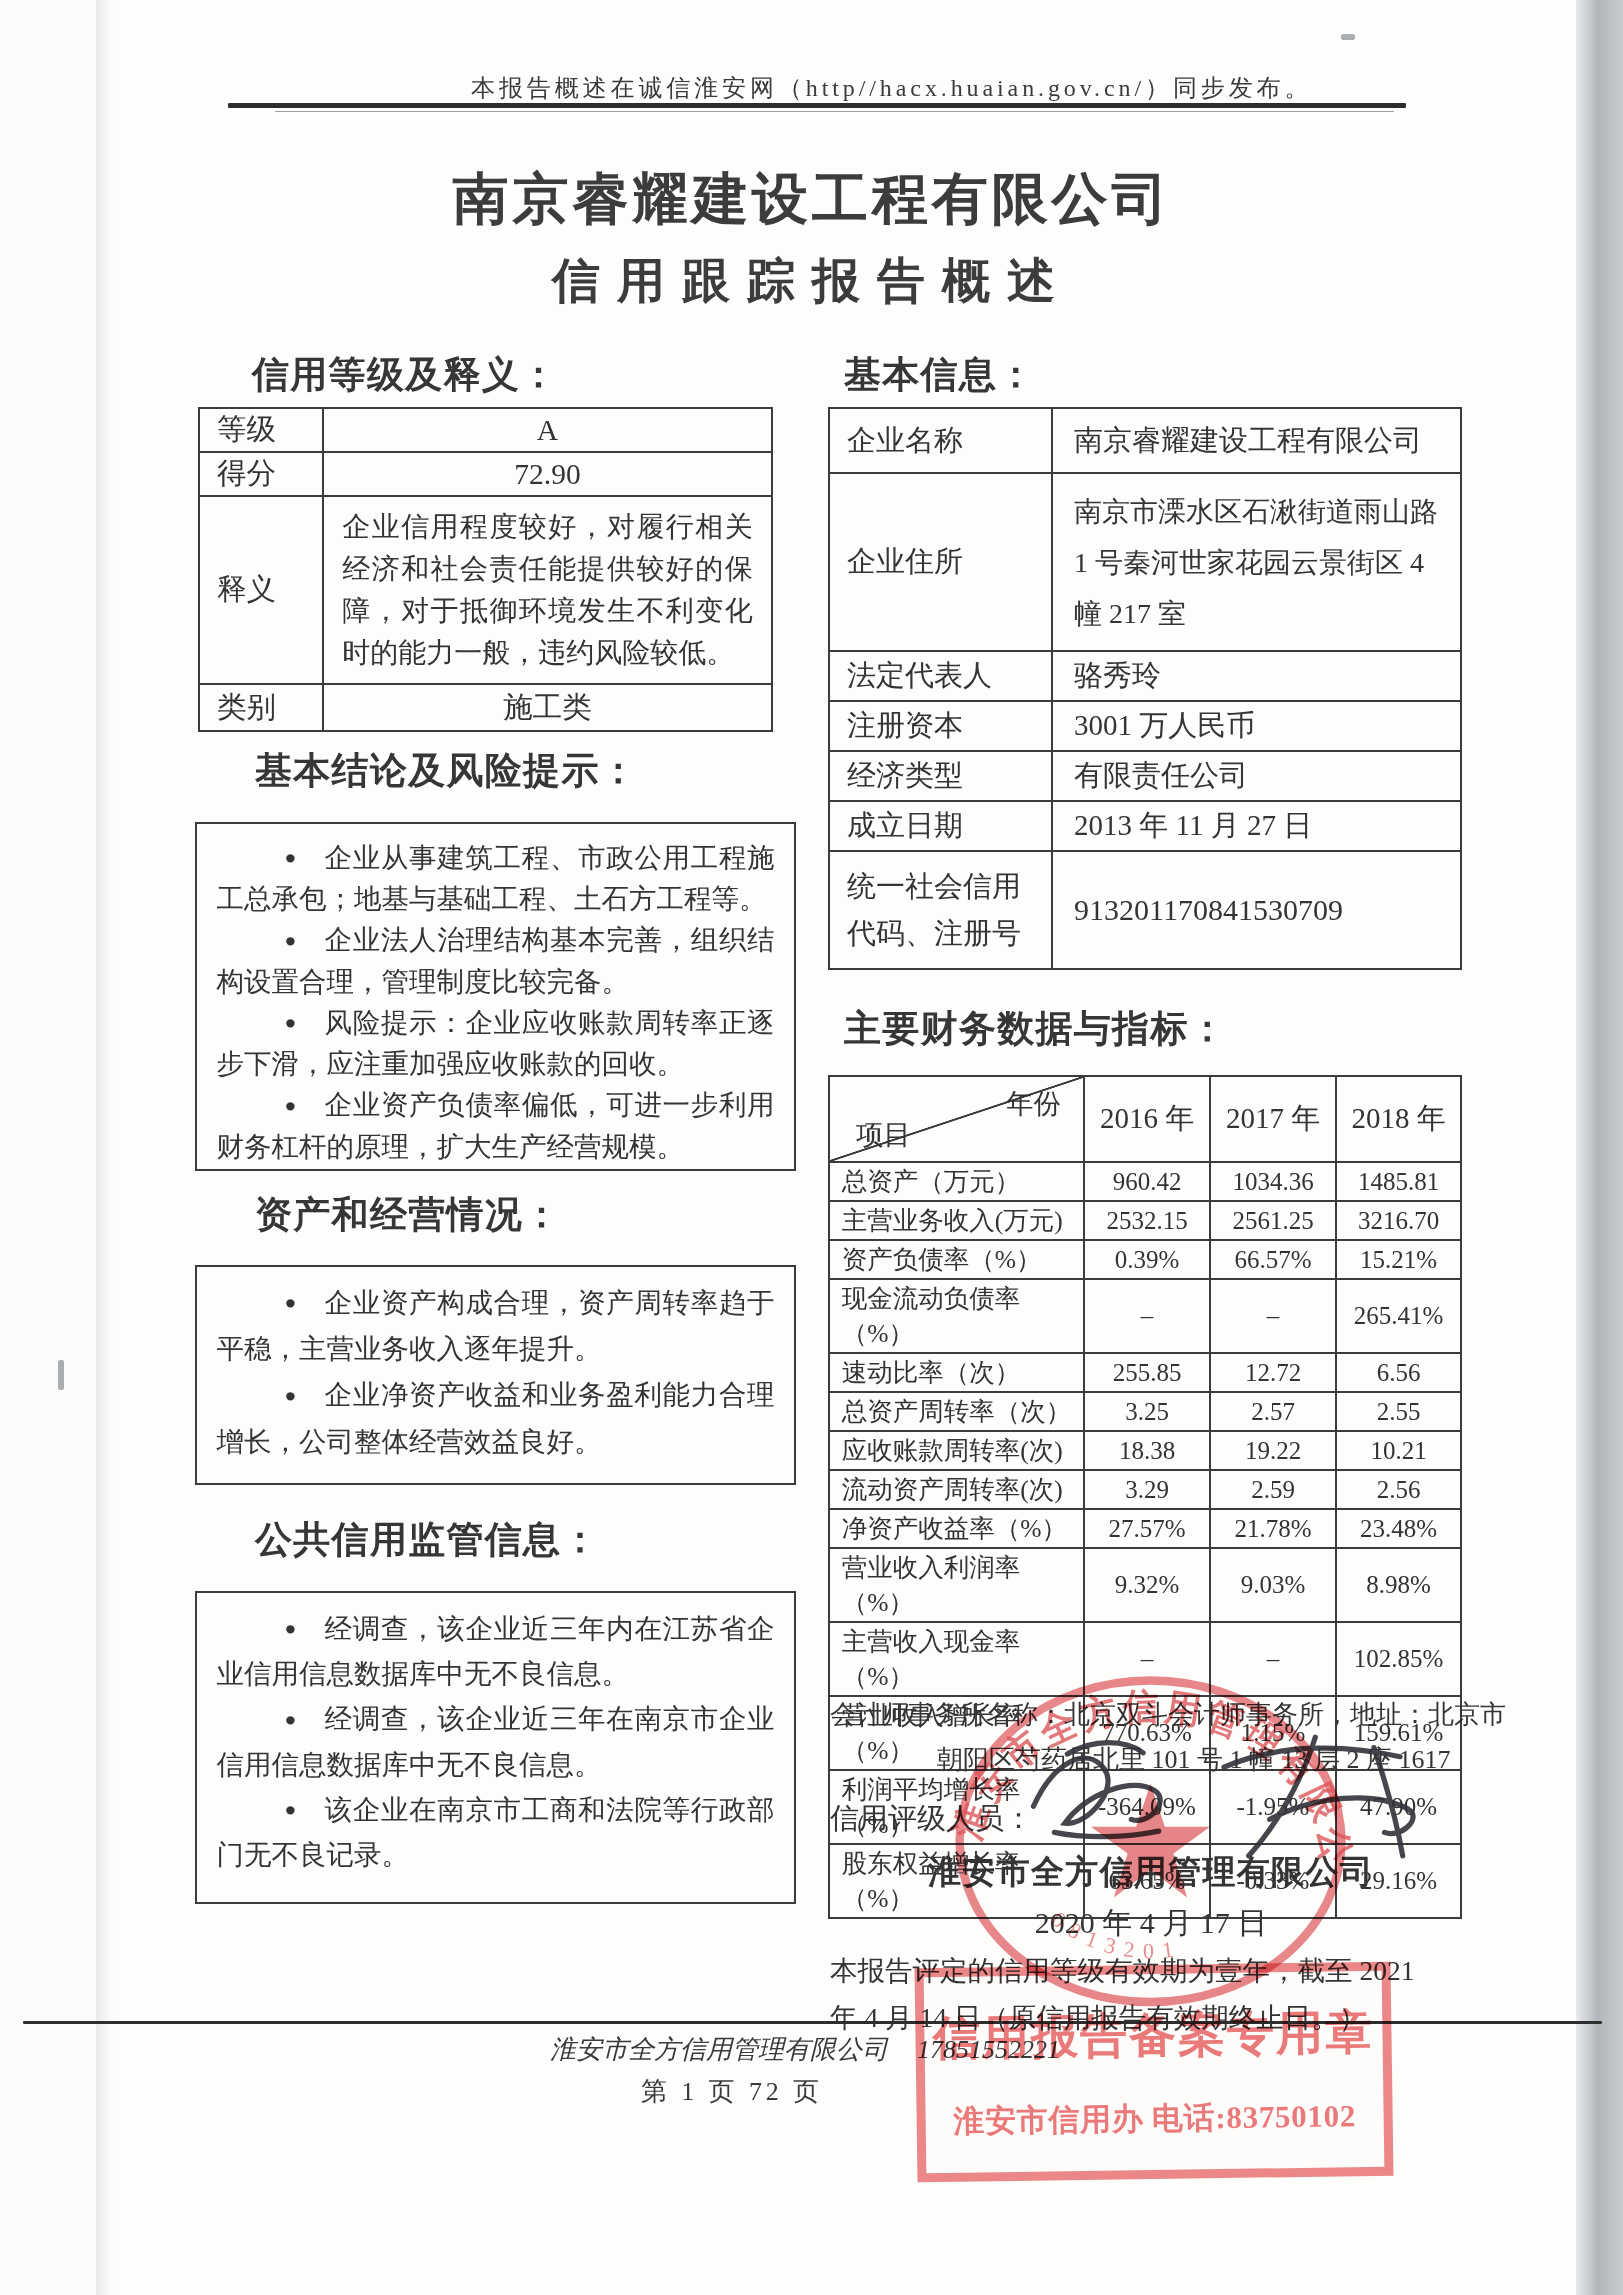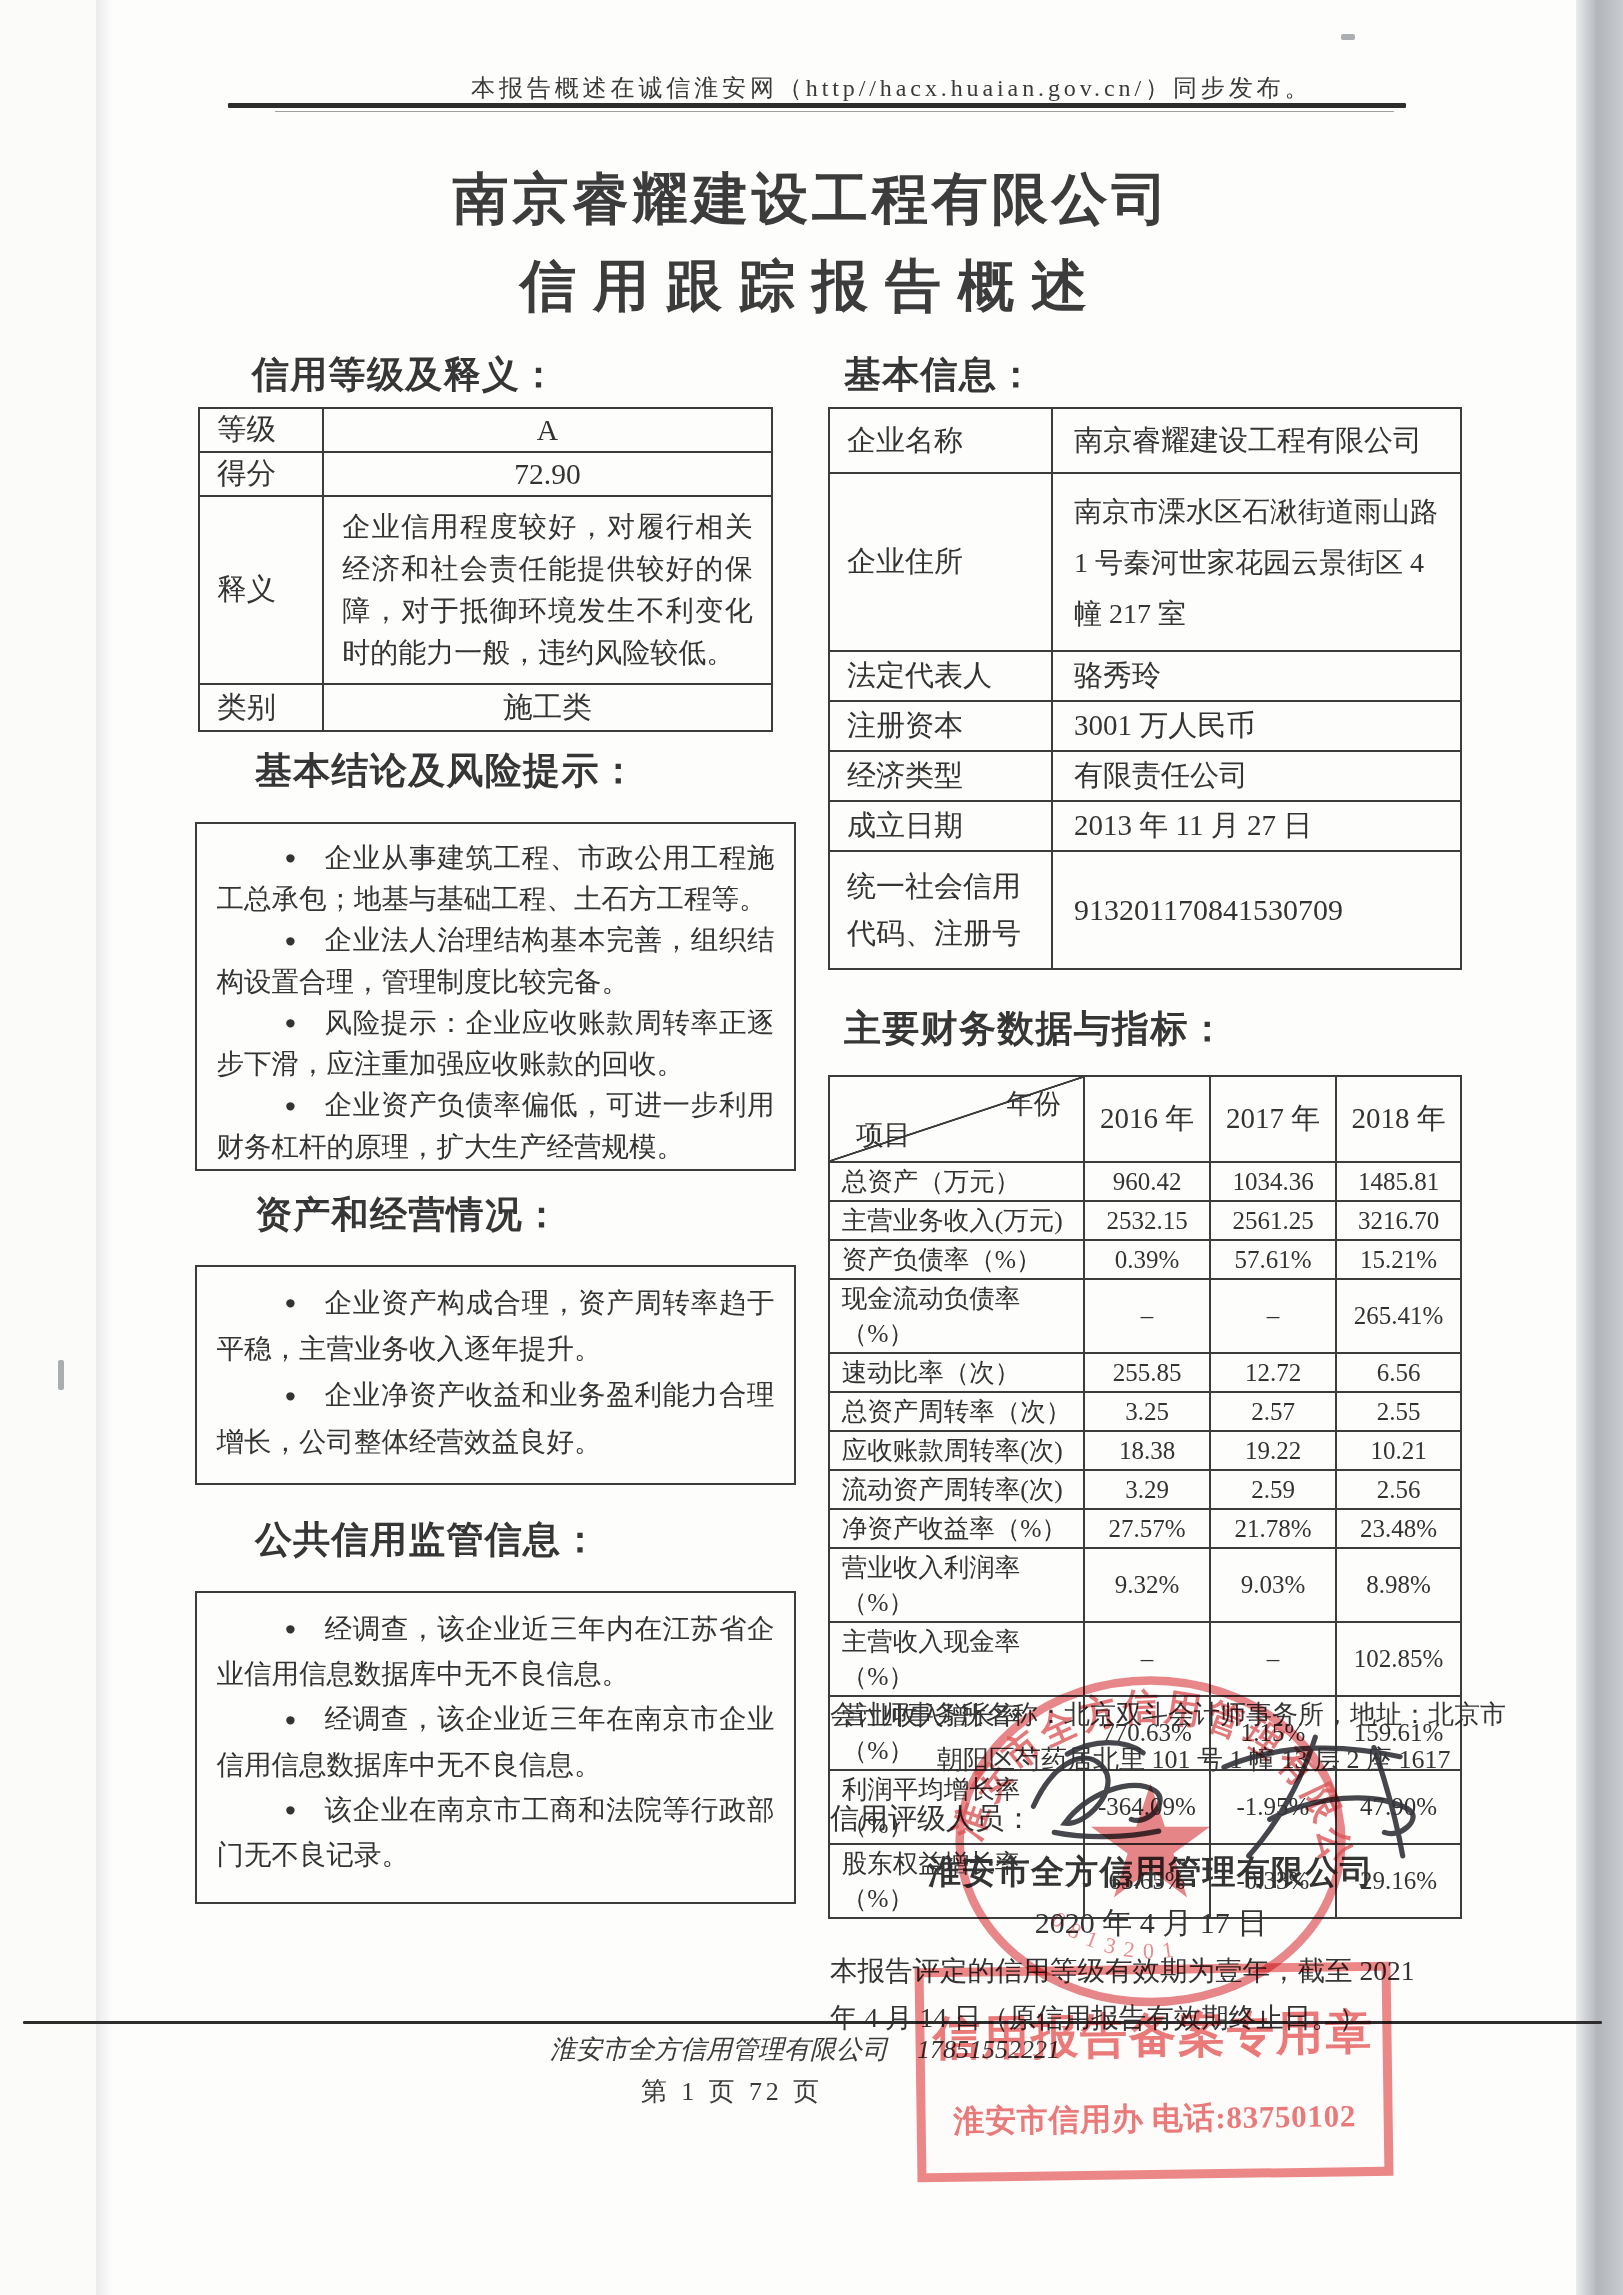--- a/index.html
+++ b/index.html
@@ -13,21 +13,21 @@
     background:linear-gradient(to right,rgba(210,212,216,.45),rgba(255,255,255,0));}
   .left-margin{position:absolute;top:0;left:0;width:96px;height:2295px;background:#fbfbfa;}
   .speck{position:absolute;background:#6a6f75;border-radius:2px;opacity:.55;}
 
   .rule{position:absolute;background:#2d2d2d;border-radius:1.3px;}
 
   .hdr-note{position:absolute;left:471px;top:72px;font-size:24px;letter-spacing:3.9px;color:#3a3a3a;}
   .title1{position:absolute;left:0;top:162px;width:1624px;text-align:center;
     font-size:56px;font-weight:600;letter-spacing:3.9px;color:#3c3c3c;}
   .title2{position:absolute;left:0;top:249px;width:1624px;text-align:center;
-    font-size:56px;font-weight:600;letter-spacing:17px;color:#3c3c3c;}
+    font-size:48px;font-weight:600;letter-spacing:17px;color:#3c3c3c;}
 
   .sec-h{position:absolute;font-size:37px;font-weight:700;color:#363636;letter-spacing:1.3px;}
 
   table{border-collapse:collapse;table-layout:fixed;}
   td{border:2px solid #3c3c3c;vertical-align:middle;color:#343434;}
   .t-label{padding-left:17px;font-size:29.5px;}
   .t-val{text-align:center;font-size:29.5px;}
   .t-val-left{padding:9.2px 18.3px;font-size:28px;text-align:justify;line-height:42px;}
 
   .box{position:absolute;border:2px solid #3c3c3c;background:transparent;
@@ -190,21 +190,21 @@
         </tr>
     <tr style="height:37px;border-radius:17px;">
           <td class="lbl">主营业务收入(万元)</td>
           <td class="num">2532.15</td>
           <td class="num">2561.25</td>
           <td class="num">3216.70</td>
         </tr>
     <tr style="height:37px;">
           <td class="lbl">资产负债率（%）</td>
           <td class="num">0.39%</td>
-          <td class="num">57.61%</td>
+          <td class="num">66.57%</td>
           <td class="num">15.21%</td>
         </tr>
     <tr style="height:37px;">
           <td class="lbl">现金流动负债率（%）</td>
           <td class="num">–</td>
           <td class="num">–</td>
           <td class="num">265.41%</td>
         </tr>
     <tr style="height:37px;">
           <td class="lbl">速动比率（次）</td>

